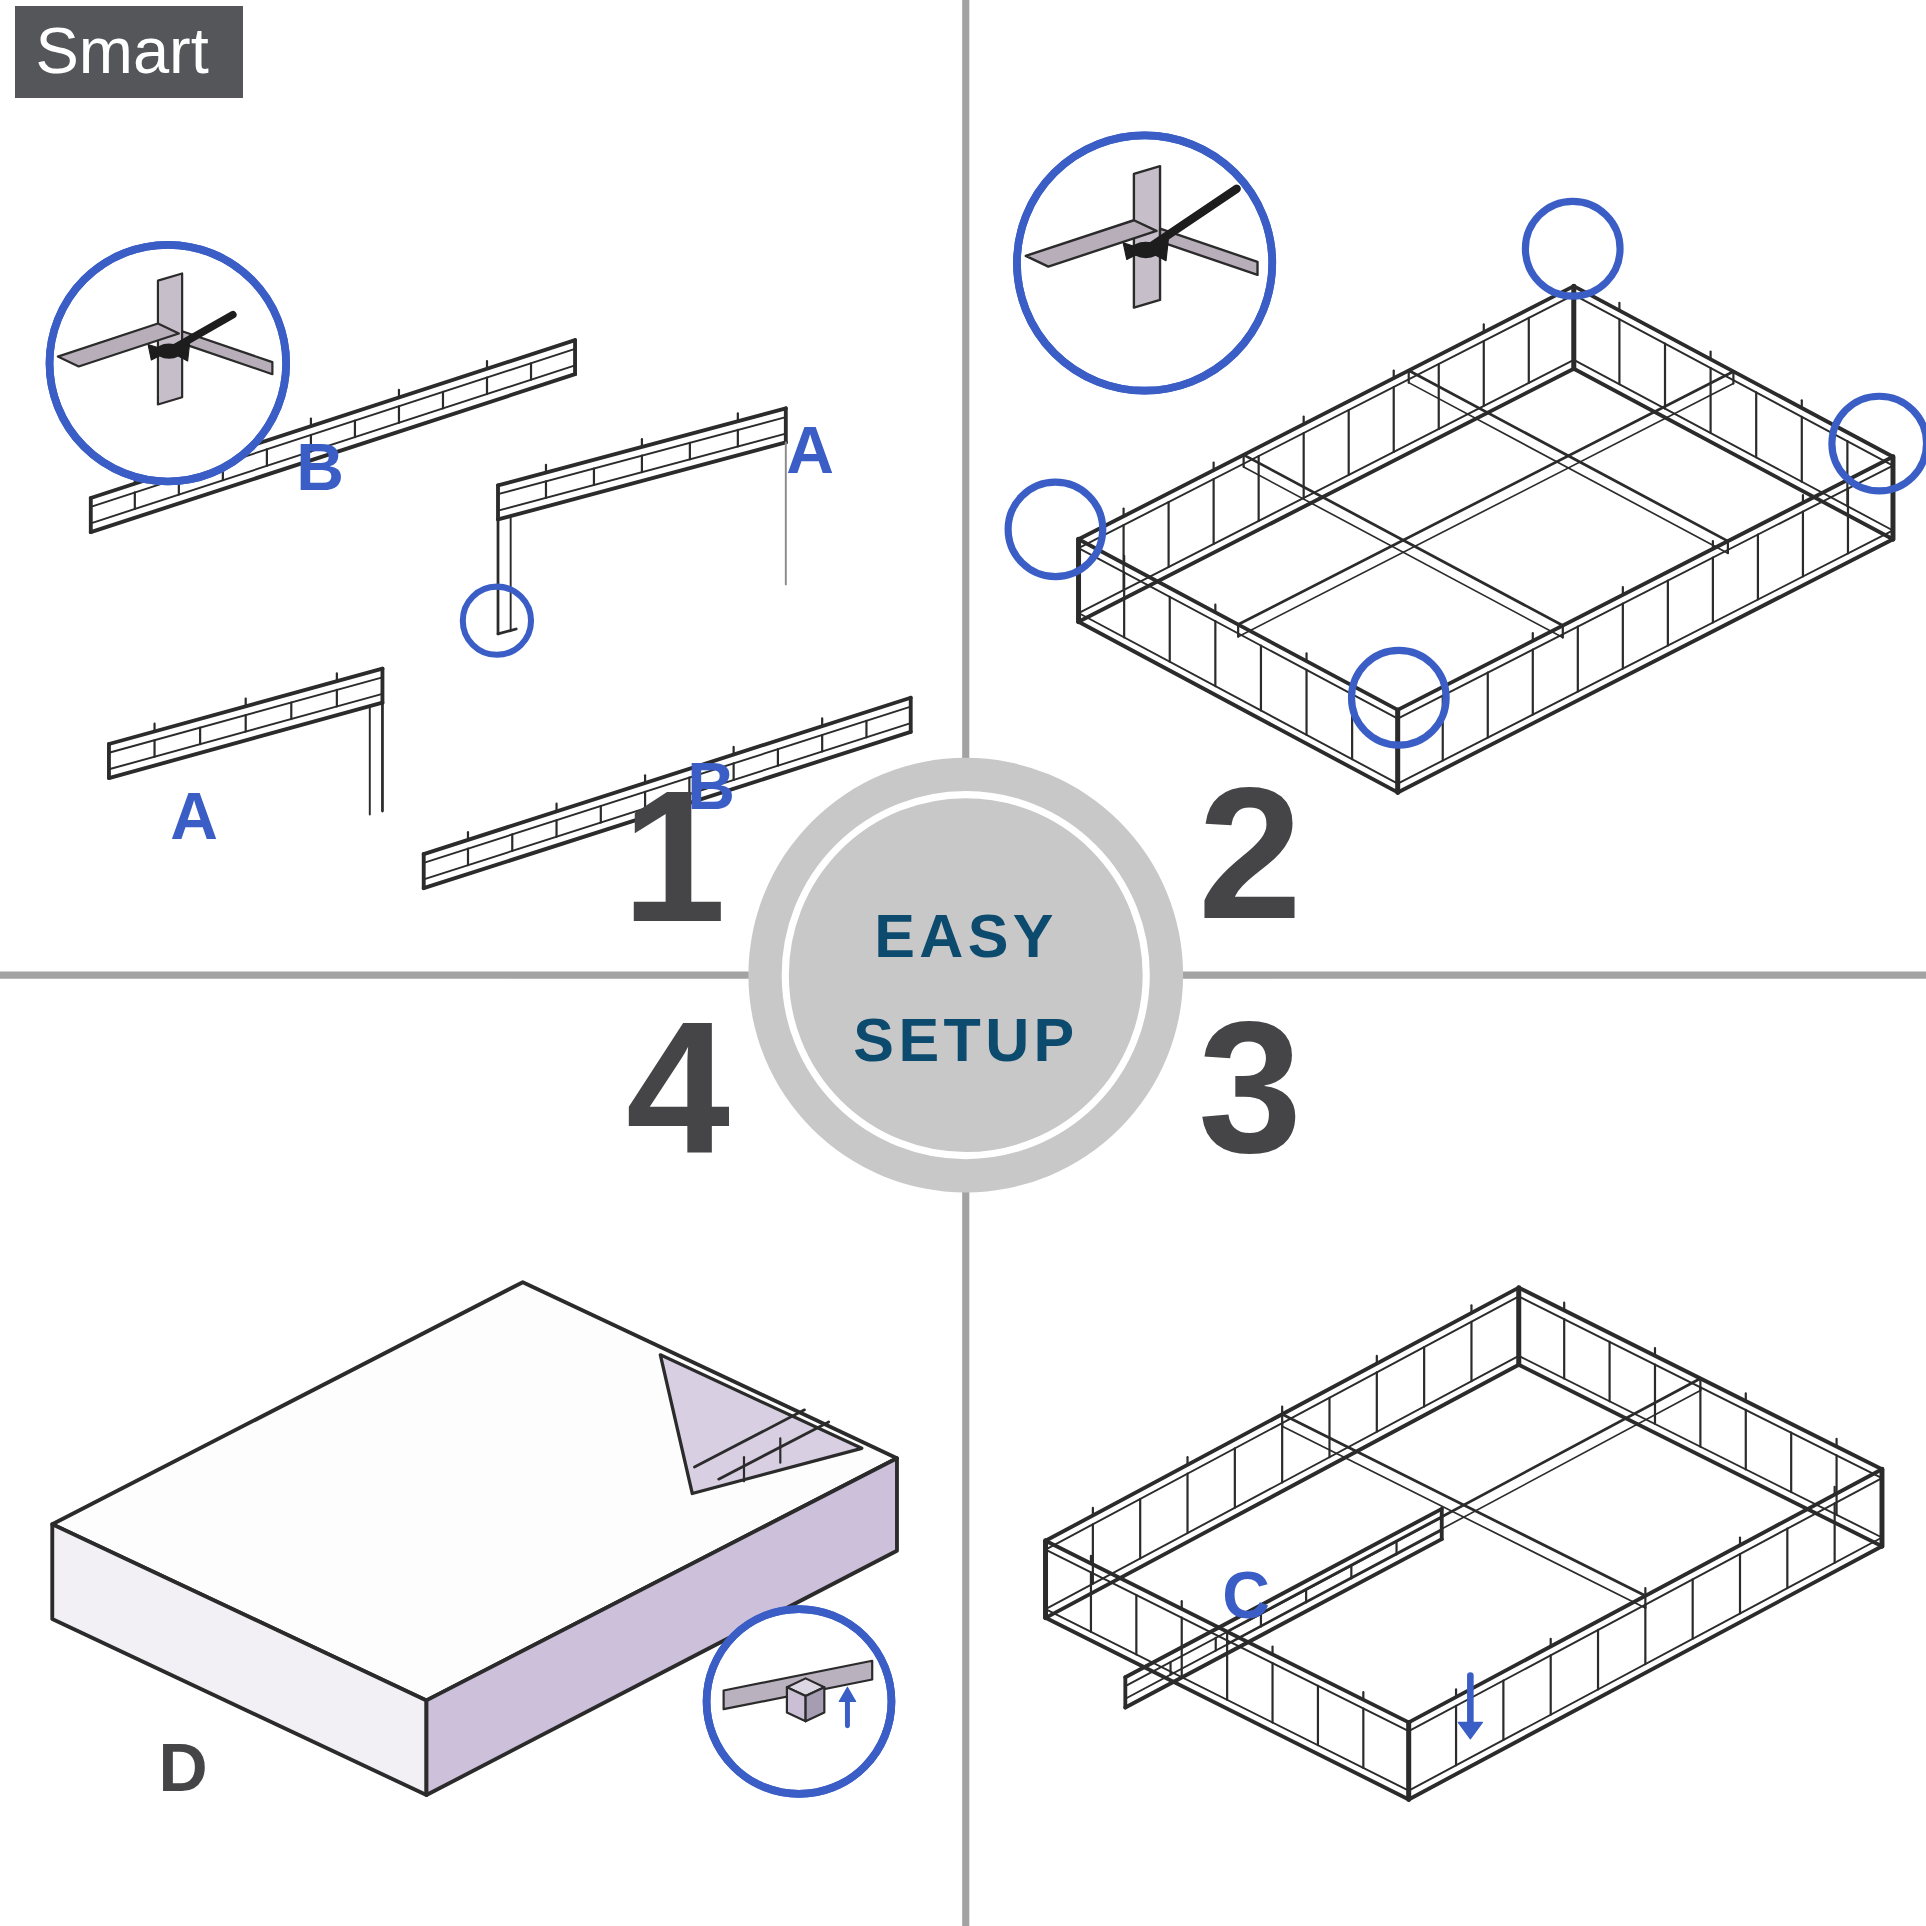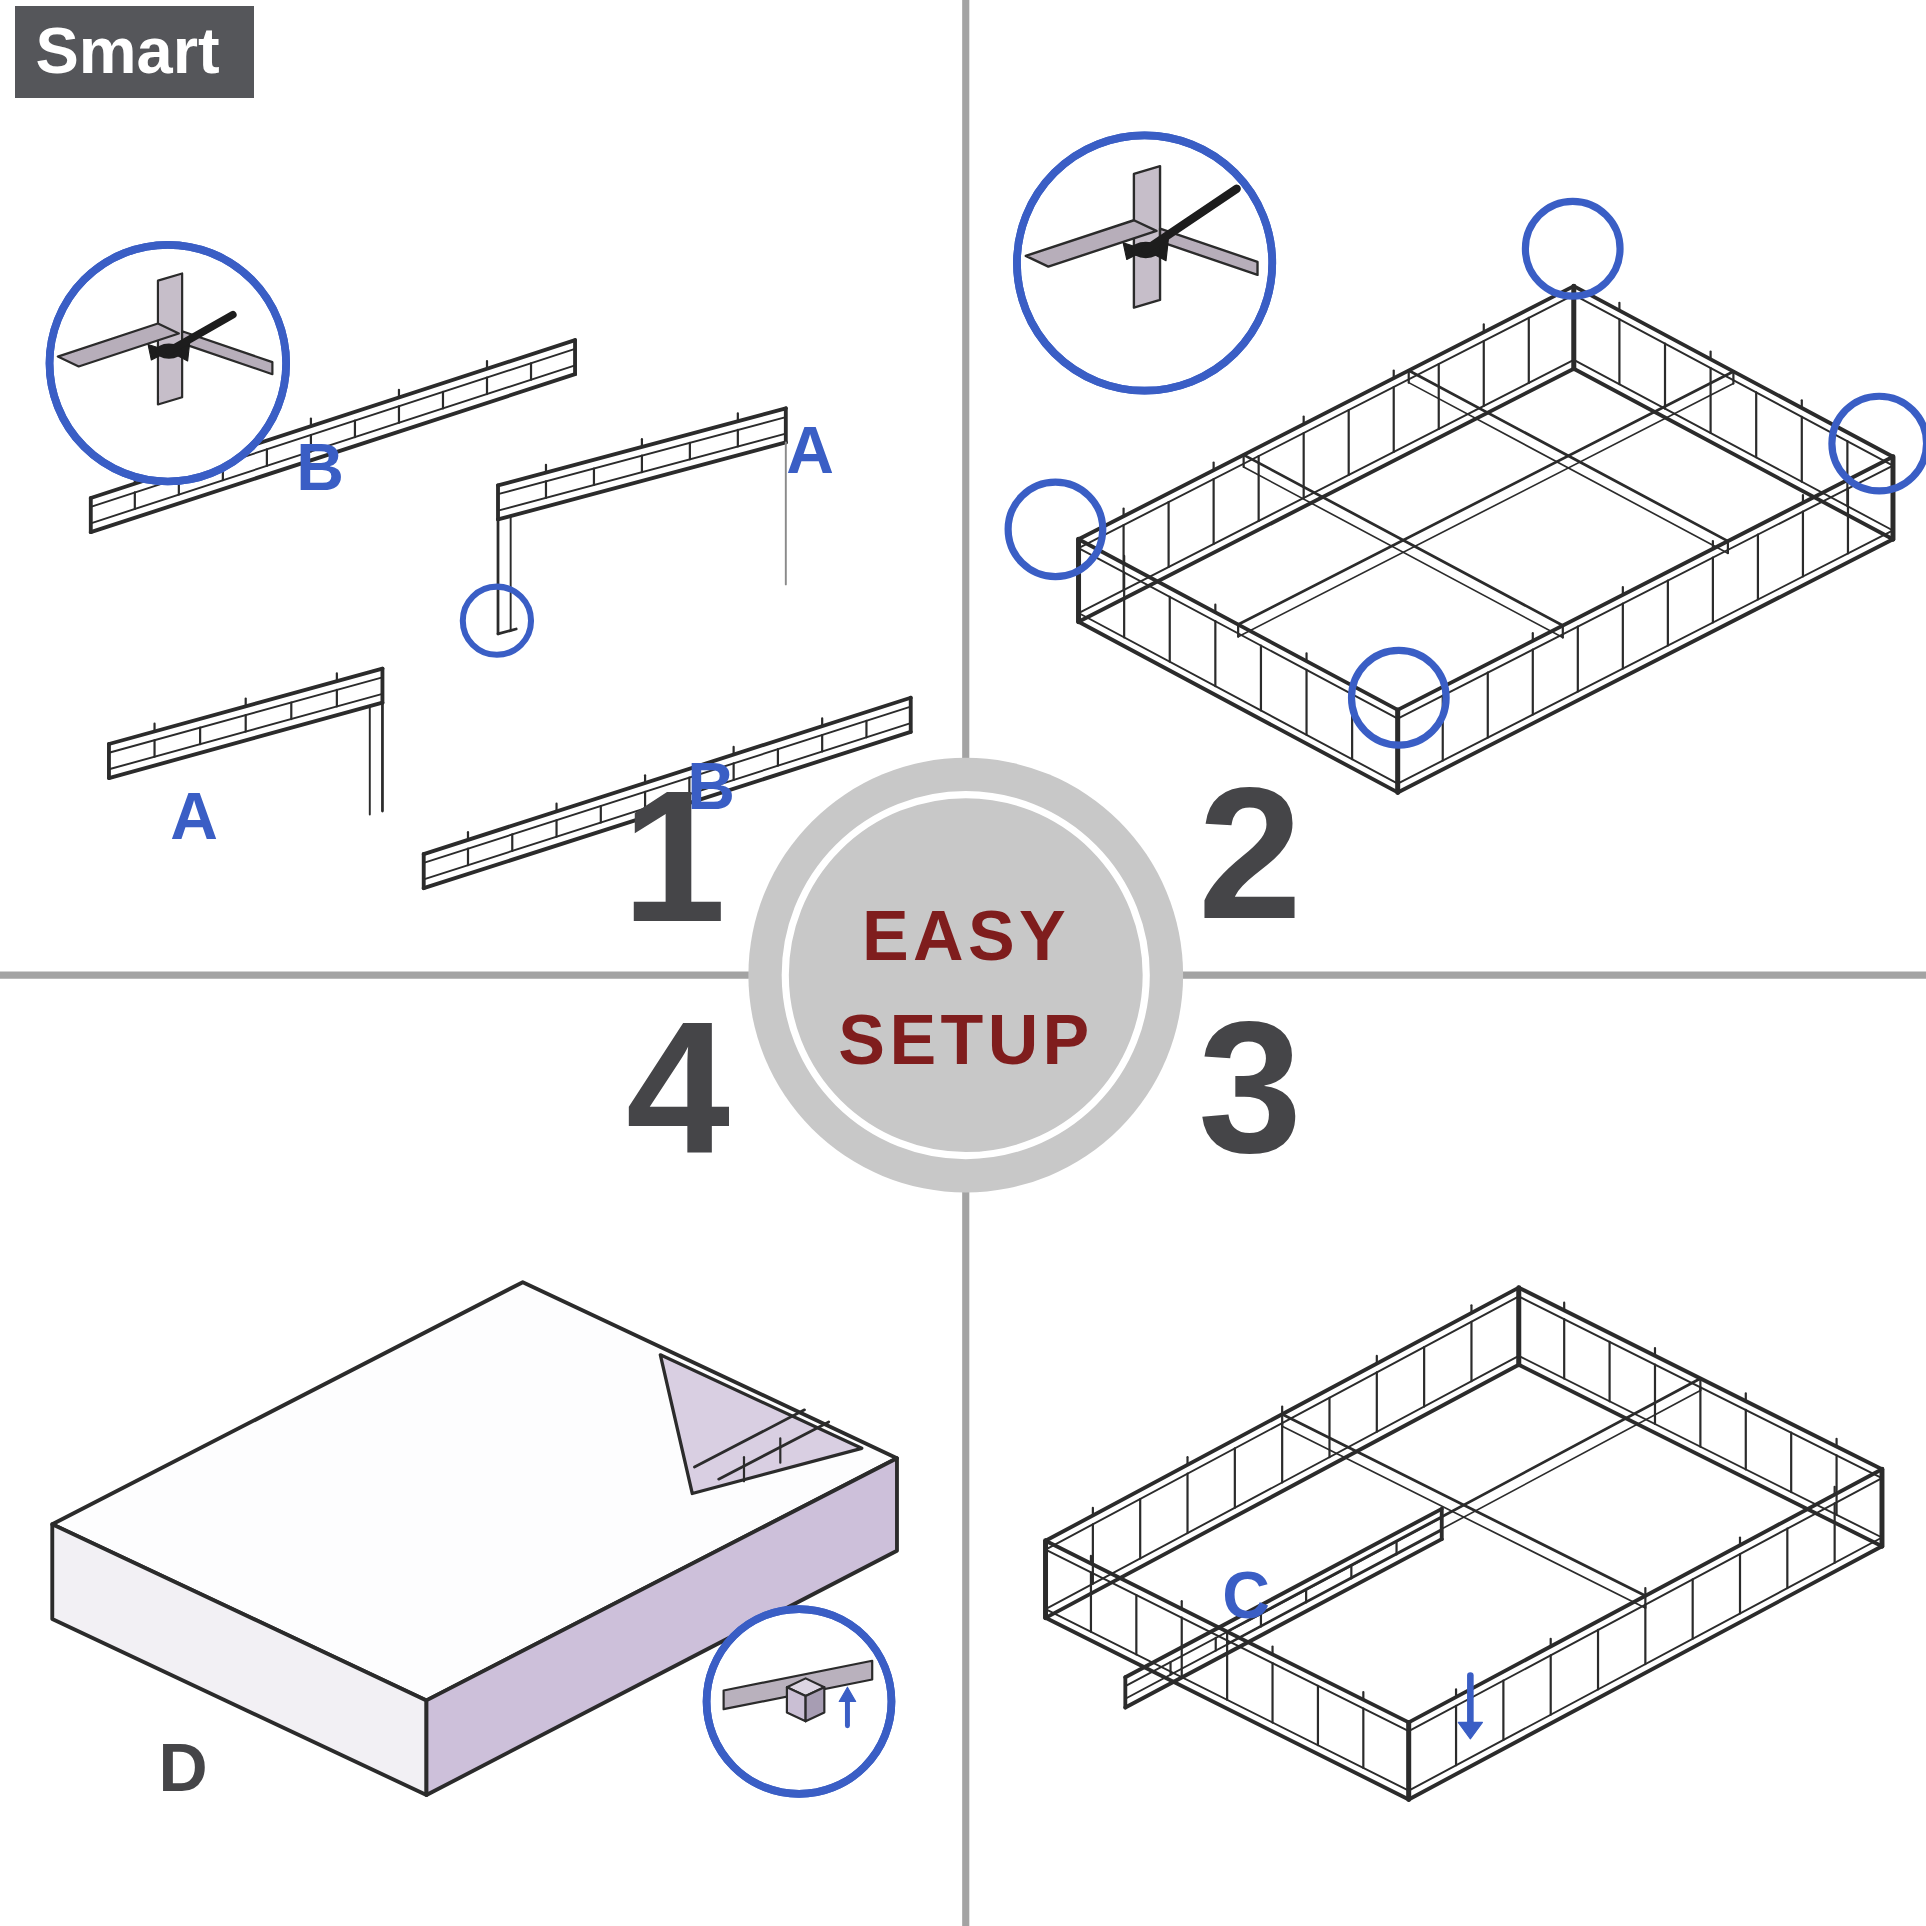--- a/index.html
+++ b/index.html
@@ -15,28 +15,28 @@
   .overlay {
     position:absolute;
     transform:translate(-50%,-50%);
     font-weight:700;
     line-height:1;
     white-space:nowrap;
   }
   .part-label  { color:var(--accent-blue); font-size:66px; }
   .dark-label  { color:var(--number); font-size:68px; }
   .num         { color:var(--number); font-size:187px; }
-  .badge-text  { color:#7f1d1d; font-size:70px; letter-spacing:4.4px; }
+  .badge-text  { color:#0c4a6e; font-size:61px; letter-spacing:4.4px; }
 
   .title-badge { position:absolute; left:15.4px; top:5.5px; }
   .title-badge > div {
     width:max-content;
     background:var(--title-bg);
     color:#ffffff;
-    font-weight:700;
+    font-weight:400;
     font-size:65px;
     line-height:1;
     padding:12px 34px 15.4px 20px;
   }
 </style>
 </head>
 <body>
 
 <div class="page">
 

